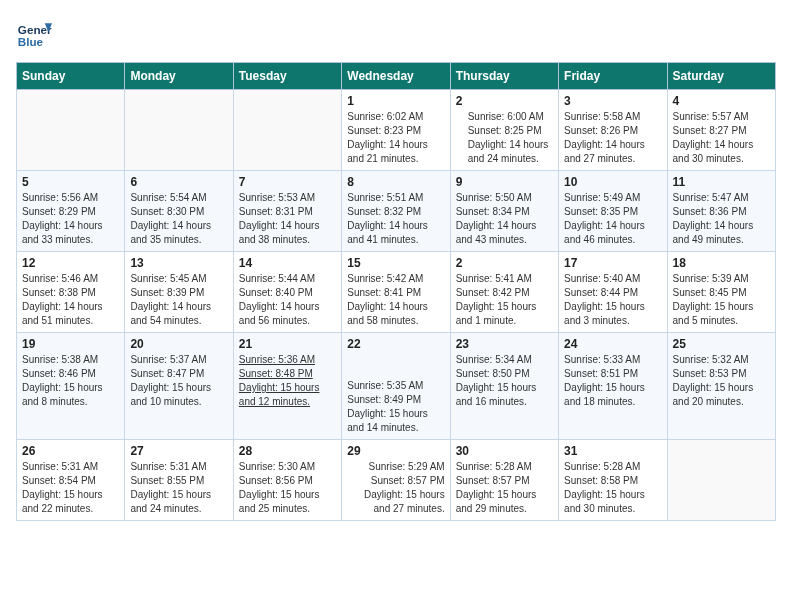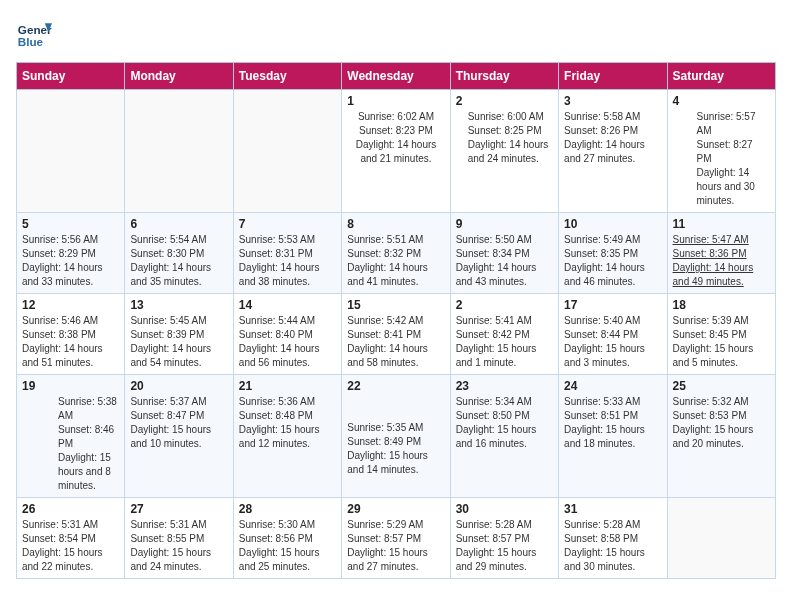--- a/index.html
+++ b/index.html
@@ -37,21 +37,21 @@
       font-size: 15px;
       color: #333;
       font-weight: normal;
     }
     table {
       width: 100%;
       border-collapse: collapse;
       font-size: 11px;
     }
     thead tr th {
-      background-color: #be185d;
+      background-color: #0f766e;
       color: #fff;
       text-align: left;
       padding: 6px 5px;
       font-size: 12px;
       font-weight: bold;
       border: 1px solid #b0c4d8;
     }
     tbody tr td {
       border: 1px solid #c8d8e8;
       vertical-align: top;
@@ -112,39 +112,39 @@
         <th>Saturday</th>
       </tr>
   </thead>
   <tbody id="tbody">
       <tr>
         <td class="empty-cell"></td>
         <td class="empty-cell"></td>
         <td class="empty-cell"></td>
         <td>
           <span class="day-num">1</span>
-          <div class="day-info" style="white-space: pre-line; text-align: center;">Sunrise: 6:02 AM
+          <div class="day-info" style="white-space: pre-line;">Sunrise: 6:02 AM
 Sunset: 8:23 PM
 Daylight: 14 hours and 21 minutes.</div>
         </td>
         <td>
           <span class="day-num">2</span>
           <div class="day-info" style="white-space: pre-line; margin-left: 12px;">Sunrise: 6:00 AM
 Sunset: 8:25 PM
 Daylight: 14 hours and 24 minutes.</div>
         </td>
         <td>
           <span class="day-num">3</span>
           <div class="day-info" style="white-space: pre-line;">Sunrise: 5:58 AM
 Sunset: 8:26 PM
 Daylight: 14 hours and 27 minutes.</div>
         </td>
         <td>
           <span class="day-num">4</span>
-          <div class="day-info" style="white-space: pre-line; margin-left: 24px;">Sunrise: 5:57 AM
+          <div class="day-info" style="white-space: pre-line;">Sunrise: 5:57 AM
 Sunset: 8:27 PM
 Daylight: 14 hours and 30 minutes.</div>
         </td>
       </tr>
       <tr>
         <td>
           <span class="day-num">5</span>
           <div class="day-info" style="white-space: pre-line;">Sunrise: 5:56 AM
 Sunset: 8:29 PM
 Daylight: 14 hours and 33 minutes.</div>
@@ -174,21 +174,21 @@
 Daylight: 14 hours and 43 minutes.</div>
         </td>
         <td>
           <span class="day-num">10</span>
           <div class="day-info" style="white-space: pre-line;">Sunrise: 5:49 AM
 Sunset: 8:35 PM
 Daylight: 14 hours and 46 minutes.</div>
         </td>
         <td>
           <span class="day-num">11</span>
-          <div class="day-info" style="white-space: pre-line; text-decoration: underline;">Sunrise: 5:47 AM
+          <div class="day-info" style="white-space: pre-line;">Sunrise: 5:47 AM
 Sunset: 8:36 PM
 Daylight: 14 hours and 49 minutes.</div>
         </td>
       </tr>
       <tr>
         <td>
           <span class="day-num">12</span>
           <div class="day-info" style="white-space: pre-line;">Sunrise: 5:46 AM
 Sunset: 8:38 PM
 Daylight: 14 hours and 51 minutes.</div>
@@ -226,33 +226,33 @@
         <td>
           <span class="day-num">18</span>
           <div class="day-info" style="white-space: pre-line;">Sunrise: 5:39 AM
 Sunset: 8:45 PM
 Daylight: 15 hours and 5 minutes.</div>
         </td>
       </tr>
       <tr>
         <td>
           <span class="day-num">19</span>
-          <div class="day-info" style="white-space: pre-line; margin-left: 36px;">Sunrise: 5:38 AM
+          <div class="day-info" style="white-space: pre-line;">Sunrise: 5:38 AM
 Sunset: 8:46 PM
 Daylight: 15 hours and 8 minutes.</div>
         </td>
         <td>
           <span class="day-num">20</span>
           <div class="day-info" style="white-space: pre-line;">Sunrise: 5:37 AM
 Sunset: 8:47 PM
 Daylight: 15 hours and 10 minutes.</div>
         </td>
         <td>
           <span class="day-num">21</span>
-          <div class="day-info" style="white-space: pre-line;">Sunrise: 5:36 AM
+          <div class="day-info" style="white-space: pre-line; text-decoration: underline;">Sunrise: 5:36 AM
 Sunset: 8:48 PM
 Daylight: 15 hours and 12 minutes.</div>
         </td>
         <td>
           <span class="day-num">22</span>
           <div class="day-info" style="white-space: pre-line; margin-top: 28px;">Sunrise: 5:35 AM
 Sunset: 8:49 PM
 Daylight: 15 hours and 14 minutes.</div>
         </td>
         <td>
@@ -288,21 +288,21 @@
 Daylight: 15 hours and 24 minutes.</div>
         </td>
         <td>
           <span class="day-num">28</span>
           <div class="day-info" style="white-space: pre-line;">Sunrise: 5:30 AM
 Sunset: 8:56 PM
 Daylight: 15 hours and 25 minutes.</div>
         </td>
         <td>
           <span class="day-num">29</span>
-          <div class="day-info" style="white-space: pre-line;">Sunrise: 5:29 AM
+          <div class="day-info" style="white-space: pre-line; text-align: right;">Sunrise: 5:29 AM
 Sunset: 8:57 PM
 Daylight: 15 hours and 27 minutes.</div>
         </td>
         <td>
           <span class="day-num">30</span>
           <div class="day-info" style="white-space: pre-line;">Sunrise: 5:28 AM
 Sunset: 8:57 PM
 Daylight: 15 hours and 29 minutes.</div>
         </td>
         <td>

